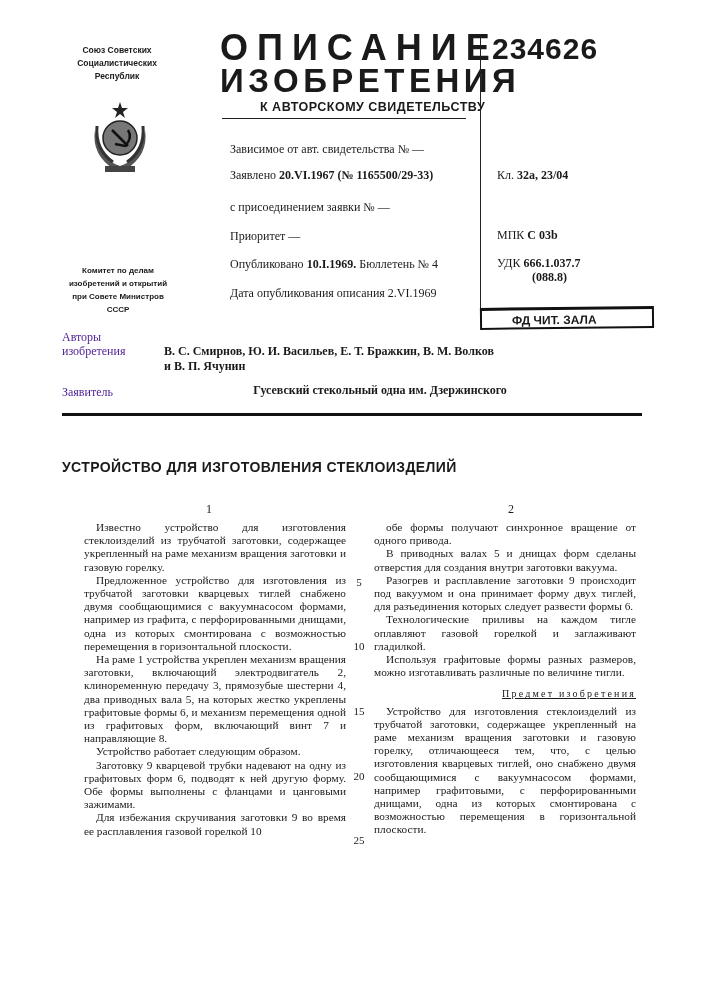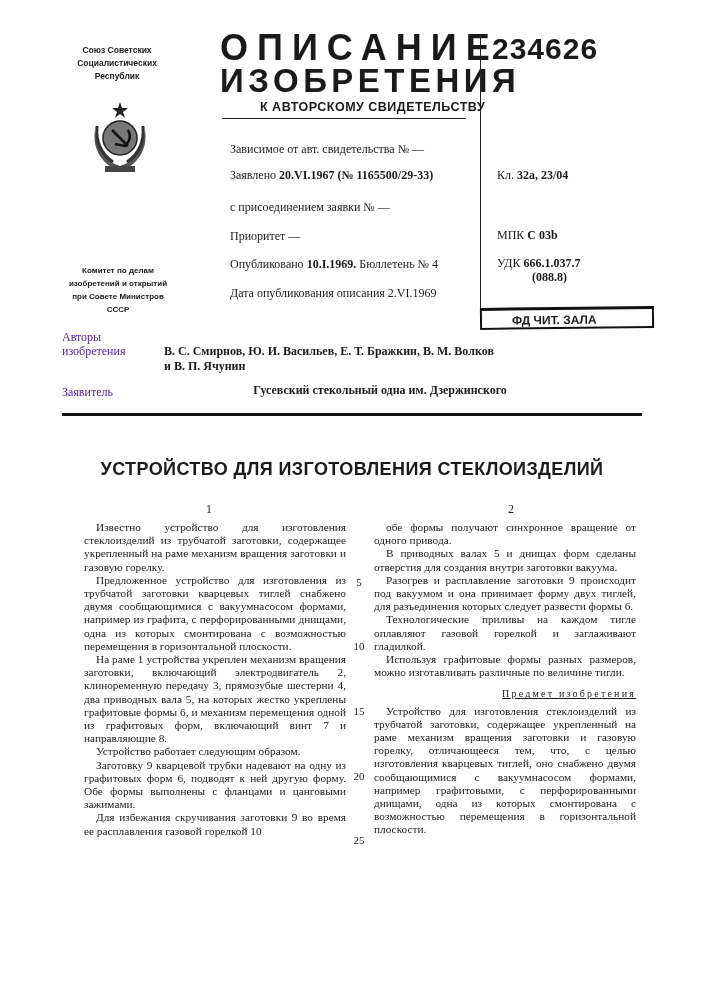--- a/index.html
+++ b/index.html
@@ -18,21 +18,21 @@
   .patno { left:492px; top:32px; font-size:30px; font-weight:900; letter-spacing:1px; }
   .meta { left:230px; font-size:12px; }
   .meta b { font-weight:bold; }
   .right-meta { left:497px; font-size:12px; line-height:14px; }
   .stamp { left:480px; top:307px; width:174px; height:22px; border:2px solid #111; border-top:3px solid #111;
            font-family:"Liberation Sans", sans-serif; font-weight:900; font-size:12px; line-height:20px; padding-left:30px; box-sizing:border-box; transform:rotate(-0.6deg); }
   .label { left:62px; font-size:12px; line-height:14px; color:#4c1d95; }
   .authors { left:164px; top:344px; width:432px; font-size:12px; font-weight:bold; line-height:15px; }
   .applicant { left:164px; top:383px; width:432px; text-align:center; font-size:12px; font-weight:bold; }
   .thick-rule { left:62px; top:413px; width:580px; height:3px; background:#111; }
-  .doc-title { left:62px; top:459px; width:580px; text-align:center; font-size:18px; font-weight:900; letter-spacing:0.4px; }
+  .doc-title { left:62px; top:459px; width:580px; font-size:14px; font-weight:900; letter-spacing:0.4px; }
   .colnum { top:502px; font-size:12px; }
   .col { top:521px; width:262px; font-size:11.3px; line-height:13.2px; text-align:justify; }
   .col p { margin:0; text-indent:12px; }
   .col .sub { text-align:right; text-indent:0; letter-spacing:2.2px; margin:8px 0 4px 0; font-size:10px;text-decoration:underline; }
   .lnum { left:350px; font-size:11px; width:18px; text-align:center; }
 </style>
 </head>
 <body>
 
 <div class="abs union sans">

